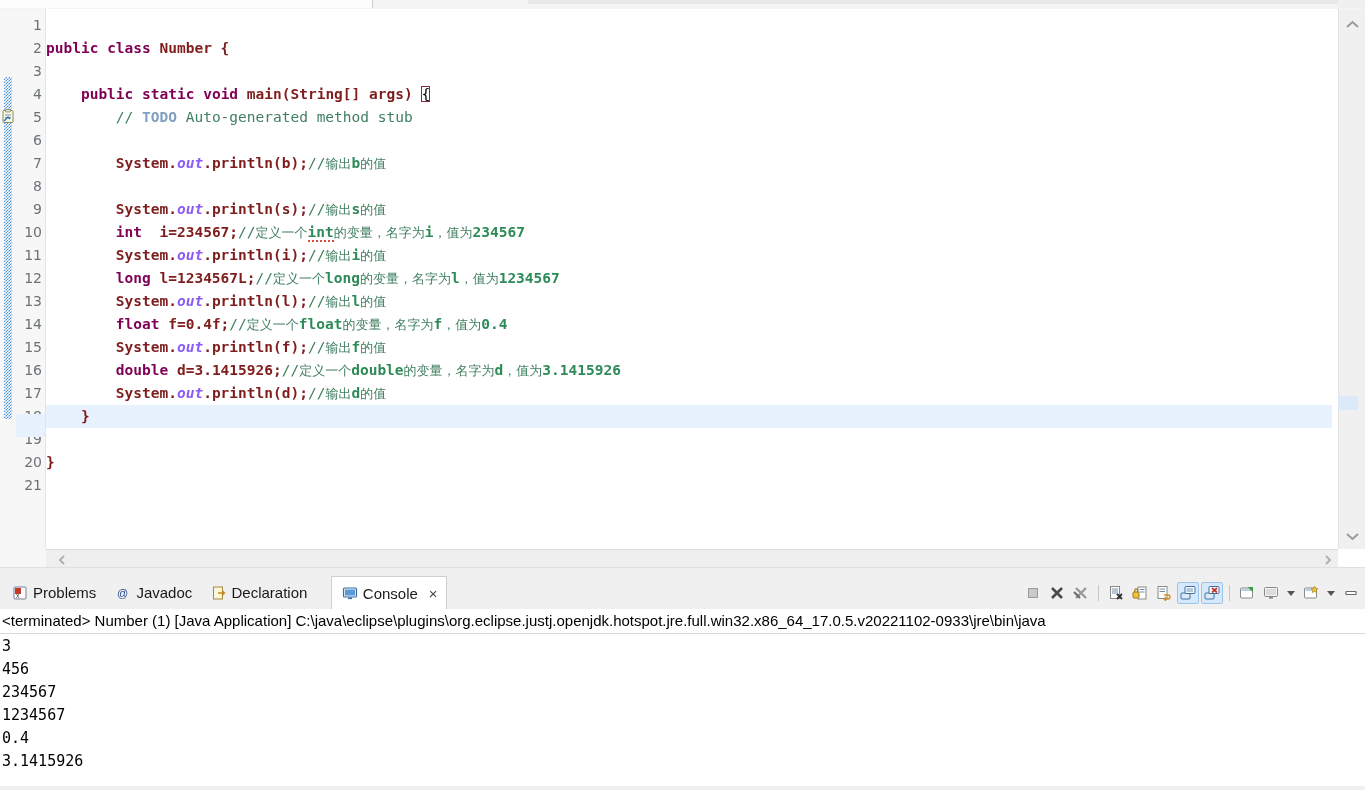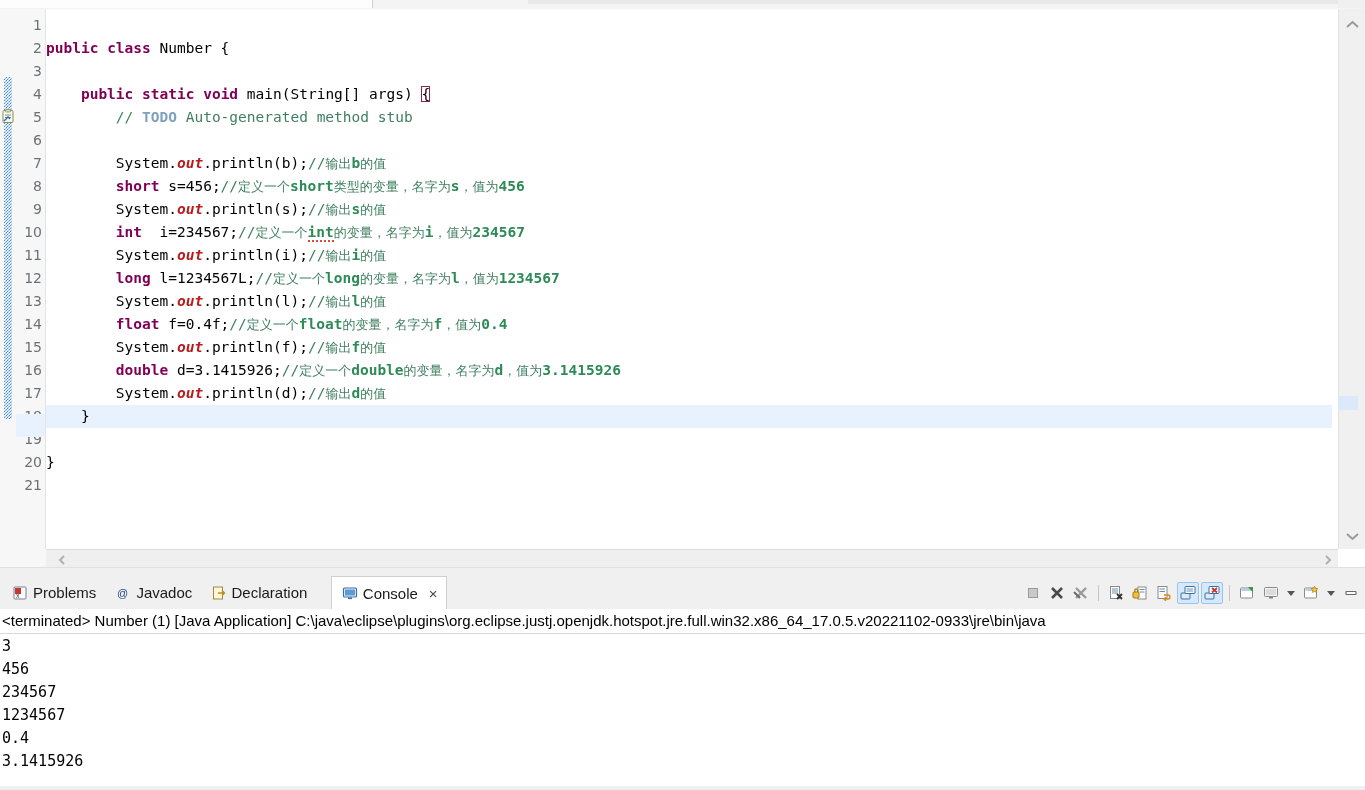--- a/index.html
+++ b/index.html
@@ -39,22 +39,22 @@
   .cline{position:absolute;left:0;width:1286px;height:23px;line-height:23px;white-space:pre;
          font-family:"DejaVu Sans Mono","Liberation Mono",monospace;font-size:14.5px;color:#000000;}
   .curline{position:absolute;left:0;width:1286px;height:23px;background:#e8f2fe;}
   .curline-gut{position:absolute;left:16px;width:29px;height:23px;background:#e8f2fe;}
 
   .kw{color:#7f0055;font-weight:bold;}
   .cm{color:#3f7f5f;}
   .cmzh{color:#3f7f5f;font-family:"DejaVu Sans","Liberation Sans",sans-serif;font-size:13px;}
   .cmkw{color:#2e8b57;font-weight:bold;}
   .todo{color:#7f9fbf;font-weight:bold;}
-  .fld{color:#b91c1c;font-style:italic;font-weight:bold;}
-  .plain{color:#000000;}
+  .fld{color:#8b5cf6;font-style:italic;font-weight:bold;}
+  .plain{color:#7f1d1d;font-weight:bold;}
   .spell{border-bottom:2px dotted #d94b3a;}
   .brk{outline:1px solid #8b2252;outline-offset:-1px;}
 
   
   .vscroll{position:absolute;left:1338px;top:9px;width:27px;height:540px;background:#f0f0f0;border-left:1px solid #e2e2e2;}
   .vscroll .arrow{position:absolute;left:6px;width:15px;height:9px;}
   .hscroll{position:absolute;left:46px;top:549px;width:1292px;height:18px;background:#efefef;}
   .hs-left{position:absolute;left:0;top:0;width:1292px;height:1px;background:#dcdcdc;}
   .hscroll-corner{position:absolute;left:0;top:549px;width:46px;height:18px;background:#f7f7f7;border-right:1px solid #e4e4e4;}
   .hs-arrow{position:absolute;left:10px;top:3px;width:12px;height:12px;}
@@ -142,21 +142,20 @@
         <div class="lnum" style="top: 465px;">21</div>
       </div>
     <div class="gutter-sep"></div>
     <div class="code">
         <div class="cline" style="top: 5px;"></div>
         <div class="cline" style="top: 28px;"><span class="kw">public</span><span class="plain"> </span><span class="kw">class</span><span class="plain"> Number {</span></div>
         <div class="cline" style="top: 51px;"></div>
         <div class="cline" style="top: 97px;"><span class="plain">        </span><span class="cm">// </span><span class="todo">TODO</span><span class="cm"> Auto-generated method stub</span></div>
         <div class="cline" style="top: 74px;"><span class="plain">    </span><span class="kw">public</span><span class="plain"> </span><span class="kw">static</span><span class="plain"> </span><span class="kw">void</span><span class="plain"> main(String[] args) </span><span class="brk">{</span></div>
         <div class="cline" style="top: 143px;"><span class="plain">        System.</span><span class="fld">out</span><span class="plain">.println(b);</span><span class="cm">//</span><span class="cmzh">输出</span><span class="cmkw">b</span><span class="cmzh">的值</span></div>
-        <div class="cline" style="top: 166px;"><span class="plain">        </span><span class="kw">short</span><span class="plain"> s=456;</span><span class="cm">//</span><span class="cmzh">定义一个</span><span class="cmkw">short</span><span class="cmzh">类型的变量，名字为</span><span class="cmkw">s</span><span class="cmzh">，值为</span><span class="cmkw">456</span></div>
         <div class="cline" style="top: 189px;"><span class="plain">        System.</span><span class="fld">out</span><span class="plain">.println(s);</span><span class="cm">//</span><span class="cmzh">输出</span><span class="cmkw">s</span><span class="cmzh">的值</span></div>
         <div class="cline" style="top: 212px;"><span class="plain">        </span><span class="kw">int</span><span class="plain">  i=234567;</span><span class="cm">//</span><span class="cmzh">定义一个</span><span class="cmkw spell">int</span><span class="cmzh">的变量，名字为</span><span class="cmkw">i</span><span class="cmzh">，值为</span><span class="cmkw">234567</span></div>
         <div class="cline" style="top: 235px;"><span class="plain">        System.</span><span class="fld">out</span><span class="plain">.println(i);</span><span class="cm">//</span><span class="cmzh">输出</span><span class="cmkw">i</span><span class="cmzh">的值</span></div>
         <div class="cline" style="top: 258px;"><span class="plain">        </span><span class="kw">long</span><span class="plain"> l=1234567L;</span><span class="cm">//</span><span class="cmzh">定义一个</span><span class="cmkw">long</span><span class="cmzh">的变量，名字为</span><span class="cmkw">l</span><span class="cmzh">，值为</span><span class="cmkw">1234567</span></div>
         <div class="cline" style="top: 281px;"><span class="plain">        System.</span><span class="fld">out</span><span class="plain">.println(l);</span><span class="cm">//</span><span class="cmzh">输出</span><span class="cmkw">l</span><span class="cmzh">的值</span></div>
         <div class="cline" style="top: 304px;"><span class="plain">        </span><span class="kw">float</span><span class="plain"> f=0.4f;</span><span class="cm">//</span><span class="cmzh">定义一个</span><span class="cmkw">float</span><span class="cmzh">的变量，名字为</span><span class="cmkw">f</span><span class="cmzh">，值为</span><span class="cmkw">0.4</span></div>
         <div class="cline" style="top: 327px;"><span class="plain">        System.</span><span class="fld">out</span><span class="plain">.println(f);</span><span class="cm">//</span><span class="cmzh">输出</span><span class="cmkw">f</span><span class="cmzh">的值</span></div>
         <div class="cline" style="top: 350px;"><span class="plain">        </span><span class="kw">double</span><span class="plain"> d=3.1415926;</span><span class="cm">//</span><span class="cmzh">定义一个</span><span class="cmkw">double</span><span class="cmzh">的变量，名字为</span><span class="cmkw">d</span><span class="cmzh">，值为</span><span class="cmkw">3.1415926</span></div>
         <div class="cline" style="top: 373px;"><span class="plain">        System.</span><span class="fld">out</span><span class="plain">.println(d);</span><span class="cm">//</span><span class="cmzh">输出</span><span class="cmkw">d</span><span class="cmzh">的值</span></div>
         <div class="curline" style="top: 396px;"></div>

